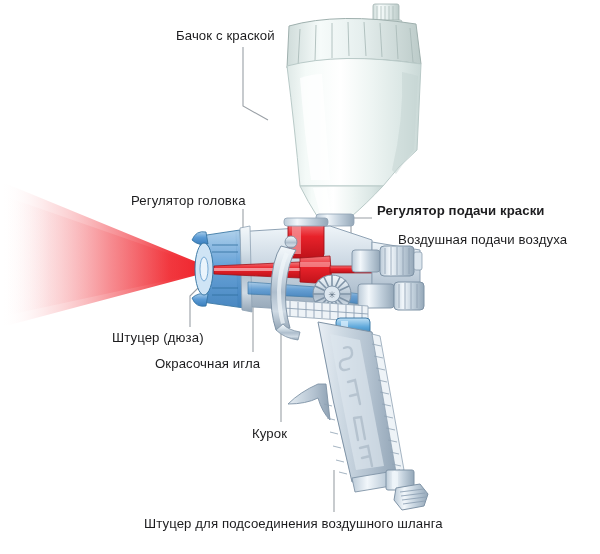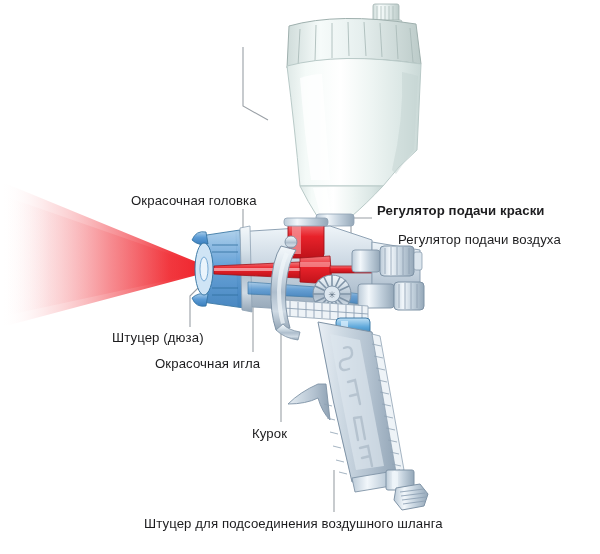--- a/index.html
+++ b/index.html
@@ -320,21 +320,22 @@
 
       <g stroke="#8fa2b4" stroke-width=".9" fill="none">
         <path d="M400,492 L424,489"></path>
           <path d="M401,496 L425,493"></path>
         <path d="M402,500 L426,497"></path>
           <path d="M403,504 L425,501"></path>
       </g>
     </g>
   </svg>
 
-  <div class="label lbl-head">Окрасочная головка</div>
+  <div class="label lbl-cup">Бачок с краской</div>
+  <div class="label lbl-head">Регулятор головка</div>
   <div class="label lbl-paint">Регулятор подачи краски</div>
-  <div class="label lbl-air">Регулятор подачи воздуха</div>
+  <div class="label lbl-air">Воздушная подачи воздуха</div>
   <div class="label lbl-nozzle">Штуцер (дюза)</div>
   <div class="label lbl-needle">Окрасочная игла</div>
   <div class="label lbl-trig">Курок</div>
   <div class="label lbl-fit">Штуцер для подсоединения воздушного шланга</div>
 
 </div>
 
 </body></html>

